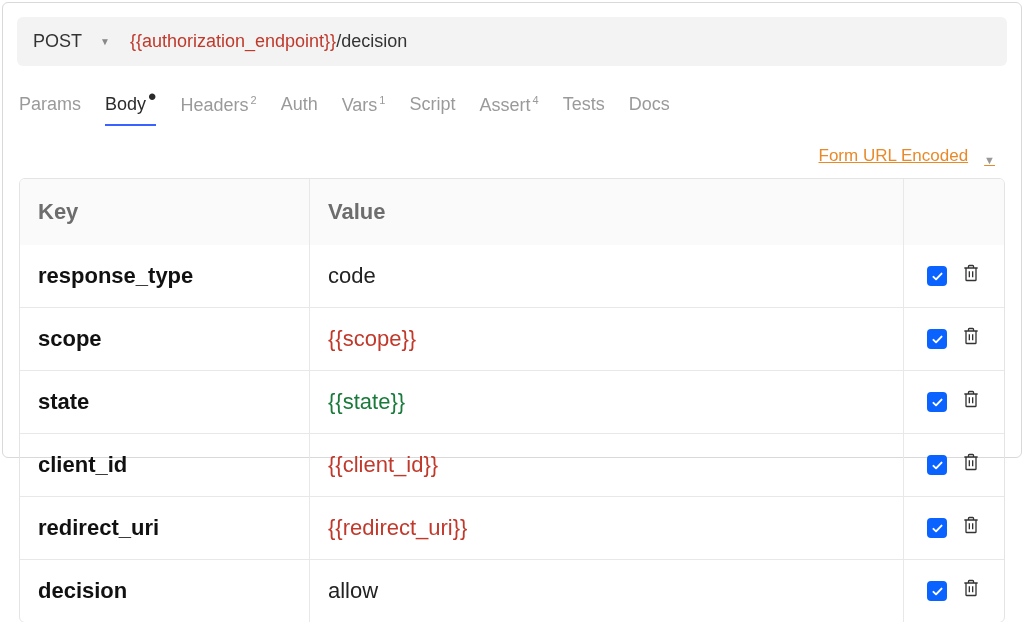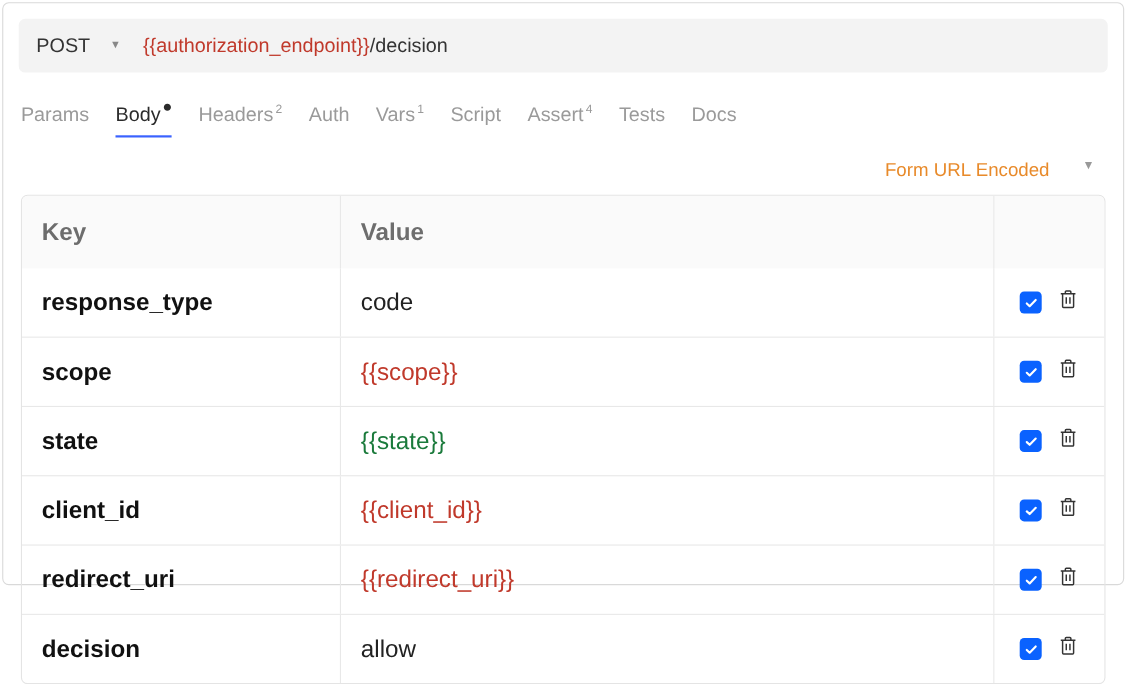--- a/index.html
+++ b/index.html
@@ -7,21 +7,21 @@
     font-family: -apple-system, BlinkMacSystemFont, "Segoe UI", Helvetica, Arial, sans-serif;
     background: #fff;
     width: 1024px;
     height: 622px;
     overflow: hidden;
   }
   .frame {
     border: 1px solid #d9d9d9;
     border-radius: 6px;
     margin: 2px;
-    height: 530px;
+    height: 456px;
     background: #fff;
   }
   .url-bar {
     display: flex;
     align-items: center;
     background: #f3f3f3;
     border-radius: 6px;
     margin: 14px 14px 0 14px;
     padding: 14px 16px;
   }
@@ -64,25 +64,26 @@
     position: absolute;
     left: 0; right: 0; bottom: 0;
     height: 2px;
     background: #3a62ff;
   }
   .tab sup { font-size: 11px; vertical-align: super; margin-left: 2px; }
   .tab .dot { font-size: 24px; line-height: 0; position: relative; top: -5px; margin-left: 2px; }
   .encoding-row {
     display: flex;
     justify-content: flex-end;
-    align-items: flex-start;
+    align-items: flex-end;
     padding: 20px 26px 12px 0;
-    gap: 30px;
+    gap: 16px;
     color: #e88a2a;
     font-size: 17px;
+    text-decoration: underline;
   }
   .encoding-row .chev { color: #999; font-size: 11px; }
   .table {
     margin: 0 16px;
     border: 1px solid #e4e4e4;
     border-radius: 6px;
     overflow: hidden;
   }
   .row {
     display: grid;

